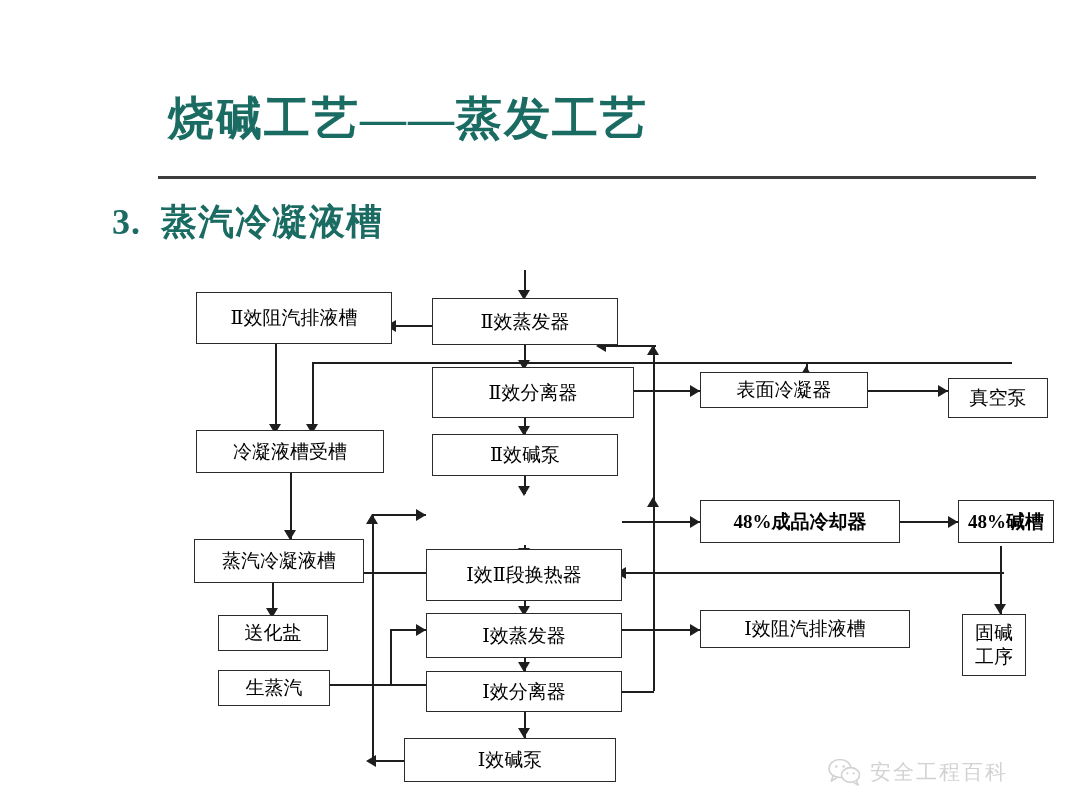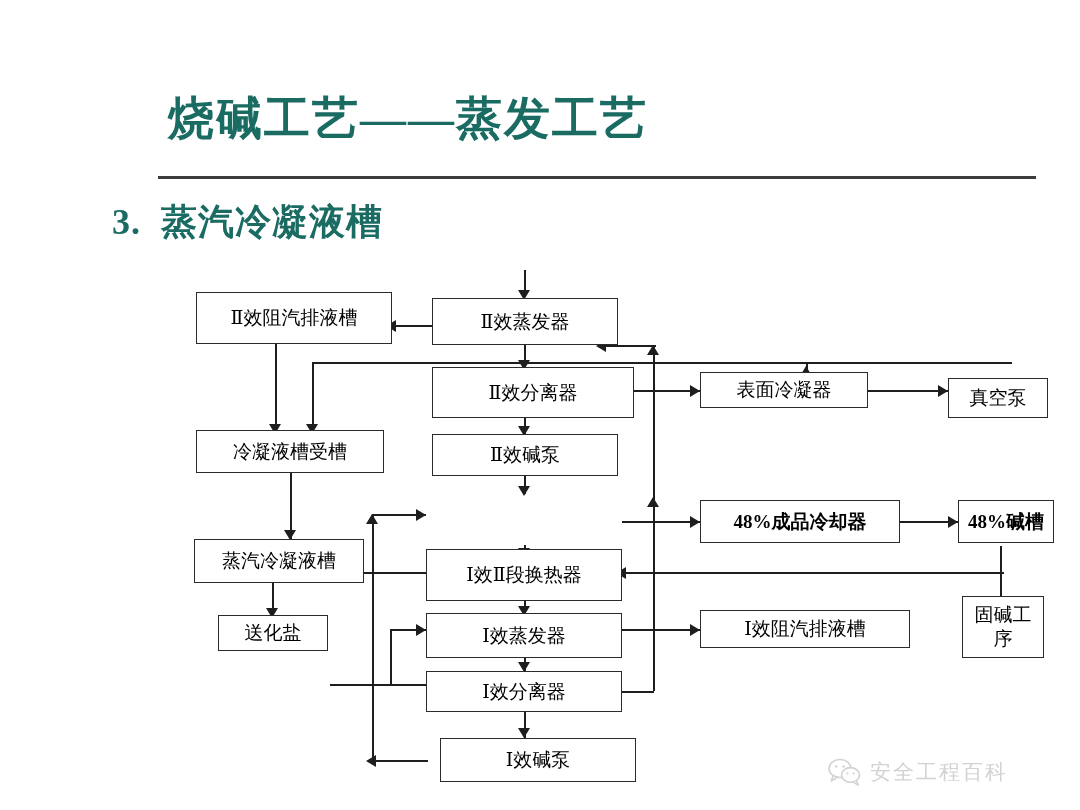--- a/index.html
+++ b/index.html
@@ -173,37 +173,38 @@
   <div class="node" style="left:700px;top:372px;width:168px;height:36px">表面冷凝器</div>
 
   <div class="node" style="left:948px;top:378px;width:100px;height:40px">真空泵</div>
 
   <div class="node" style="left:196px;top:430px;width:188px;height:43px">冷凝液槽受槽</div>
 
   <div class="node" style="left:194px;top:539px;width:170px;height:44px">蒸汽冷凝液槽</div>
 
   <div class="node" style="left:218px;top:615px;width:110px;height:36px">送化盐</div>
 
+  <div class="node" style="left:218px;top:670px;width:112px;height:36px">生蒸汽</div>
 
 
   <div class="node" style="left:426px;top:549px;width:196px;height:52px">Ⅰ效Ⅱ段换热器</div>
 
   <div class="node" style="left:426px;top:613px;width:196px;height:45px">Ⅰ效蒸发器</div>
 
   <div class="node" style="left:426px;top:671px;width:196px;height:41px">Ⅰ效分离器</div>
 
-  <div class="node" style="left:440px;top:738px;width:196px;height:44px">Ⅰ效碱泵</div>
+  <div class="node" style="left:404px;top:738px;width:212px;height:44px">Ⅰ效碱泵</div>
 
   <div class="node" style="left:700px;top:610px;width:210px;height:38px">Ⅰ效阻汽排液槽</div>
 
   <div class="node bold" style="left:700px;top:500px;width:200px;height:43px">48%成品冷却器</div>
 
   <div class="node bold" style="left:958px;top:500px;width:96px;height:43px">48%碱槽</div>
 
-  <div class="node" style="left:962px;top:596px;width:82px;height:62px;line-height:1.25">固碱工序</div>
+  <div class="node" style="left:962px;top:614px;width:64px;height:62px;line-height:1.25">固碱工序</div>
 
   <div class="wm">
     <span>
       <svg width="34" height="28" viewBox="0 0 34 28" aria-hidden="true">
         <ellipse cx="12" cy="10.5" rx="11" ry="9" fill="none" stroke="#d2d2d4" stroke-width="1.6"></ellipse>
         <path d="M5 18 L3.2 23 L8.4 20" fill="none" stroke="#d2d2d4" stroke-width="1.6" stroke-linejoin="round"></path>
         <circle cx="8.3" cy="8.6" r="1.25" fill="#d2d2d4"></circle>
         <circle cx="15.6" cy="8.6" r="1.25" fill="#d2d2d4"></circle>
         <ellipse cx="22.5" cy="17" rx="9" ry="7.4" fill="#ffffff" stroke="#d2d2d4" stroke-width="1.6"></ellipse>
         <path d="M28.6 23 L30.2 27 L25.8 24.6" fill="#ffffff" stroke="#d2d2d4" stroke-width="1.6" stroke-linejoin="round"></path>

